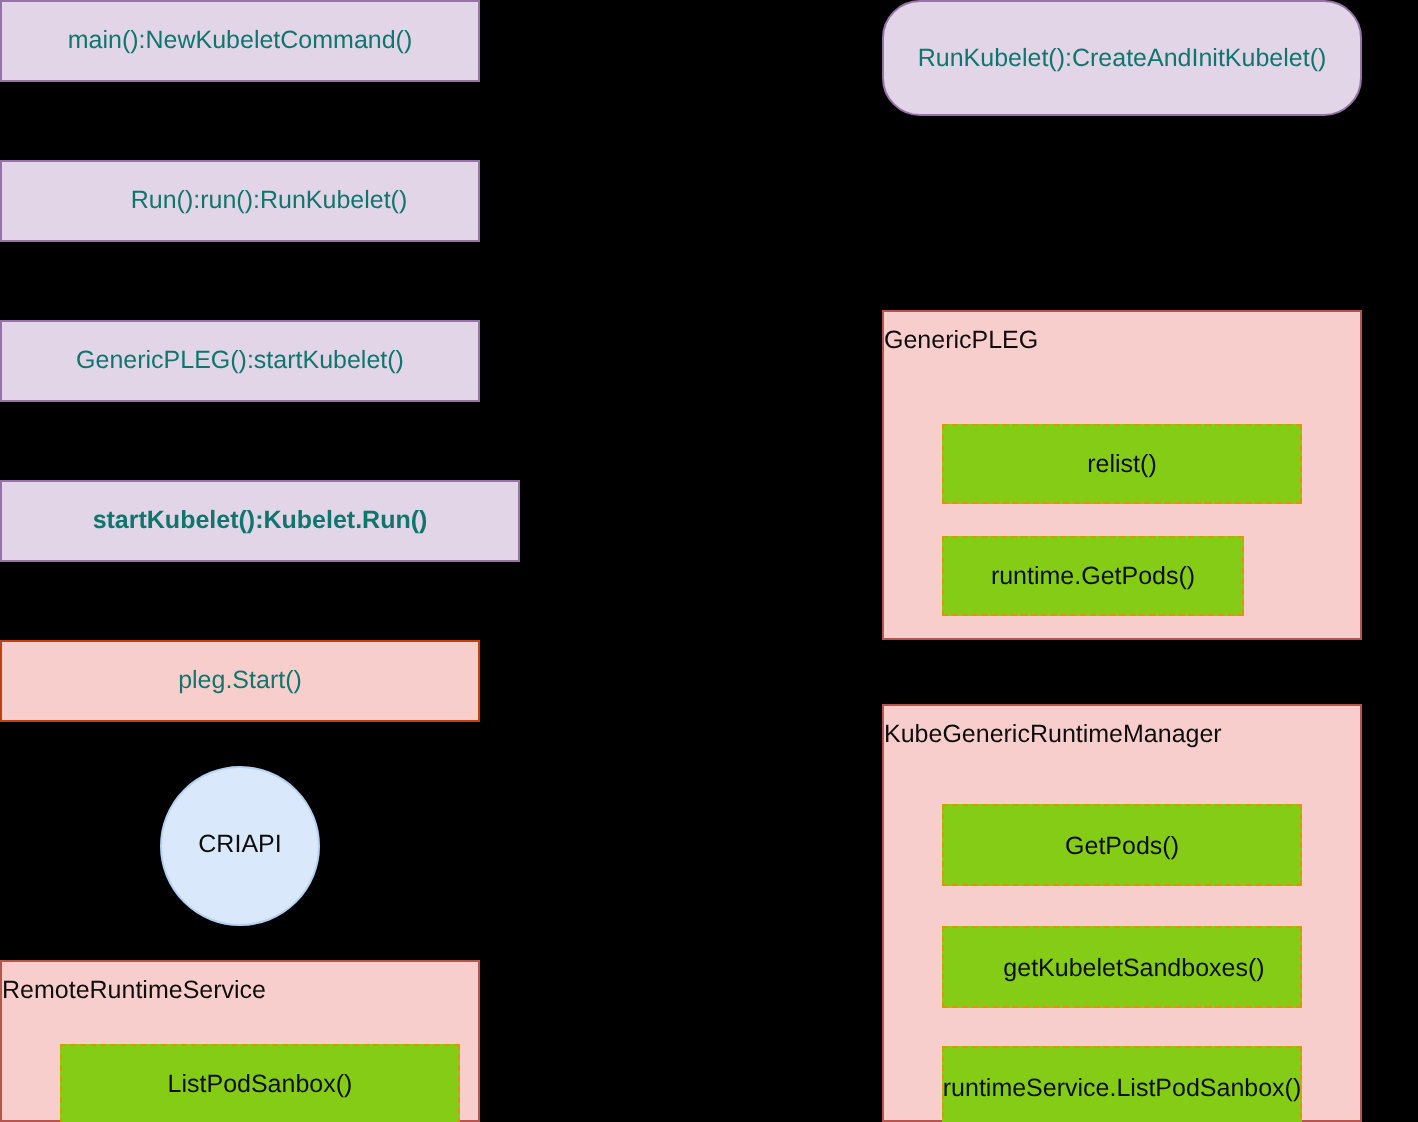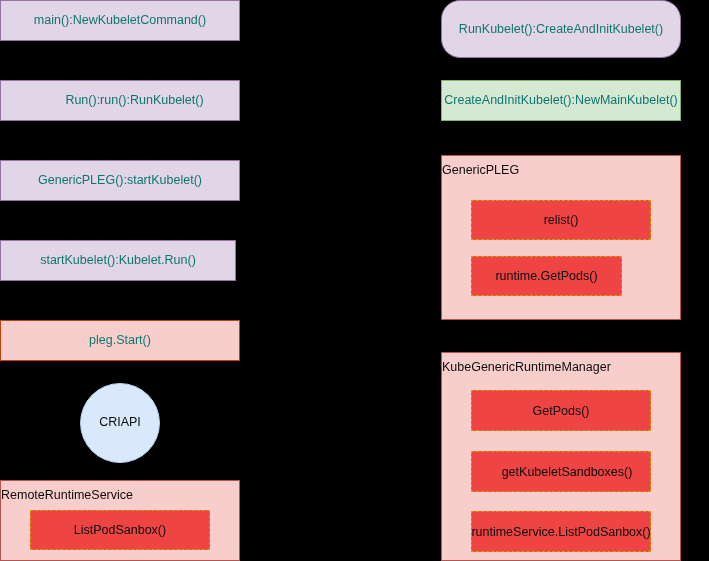--- a/index.html
+++ b/index.html
@@ -56,30 +56,31 @@
     right: 0;
     text-align: left;
     font-size: 12.5px;
     color: #0d0d0d;
     font-family: "Liberation Sans", sans-serif;
   }
   
   .n-dashed {
     position: absolute;
     box-sizing: border-box;
-    background: #ef4444;
+    background: #84cc16;
     border: 1.6px dashed #d79b00;
     display: flex;
     align-items: center;
     justify-content: center;
     text-align: center;
     font-size: 12.5px;
     color: #0d0d0d;
     font-family: "Liberation Sans", sans-serif;
     padding: 2px 4px;
+    margin-top: 12px;
   }
   
   .n-circle {
     position: absolute;
     box-sizing: border-box;
     background: #dae8fc;
     border: 1px solid #b3d0f5;
     border-radius: 50%;
     display: flex;
     flex-direction: row;
@@ -133,47 +134,44 @@
   </div>
 
   <div class="node n-purple" style="left:0px; top:80px; width:240px; height:41px;padding-left:35px;">
     <span>Run():run():RunKubelet()</span>
   </div>
 
   <div class="node n-purple" style="left:0px; top:160px; width:240px; height:41px;">
     <span>GenericPLEG():startKubelet()</span>
   </div>
 
-  <div class="node n-purple" style="left:0px; top:240px; width:236px; height:41px;">
+  <div class="node n-purple" style="left:0px; top:240px; width:260px; height:41px;font-weight:bold;">
     <span>startKubelet():Kubelet.Run()</span>
   </div>
 
   <div class="node n-pink" style="left:0px; top:320px; width:240px; height:41px;">
     <span>pleg.Start()</span>
   </div>
 
   <div class="n-circle" style="left:80px; top:383px; width:80px; height:80px;">
     <span>CRI</span>
     <span>API</span>
   </div>
 
   <div class="container-box" style="left:0px; top:480px; width:240px; height:81px;">
     <div class="container-title">RemoteRuntimeService</div>
   </div>
-  <div class="n-dashed" style="left:30px; top:510px; width:180px; height:40px;">
+  <div class="n-dashed" style="left:30px; top:510px; width:200px; height:40px;">
     <span>ListPodSanbox()</span>
   </div>
 
   <div class="node n-purple" style="left:441px; top:0px; width:240px; height:58px;border-radius:19px;">
     <span>RunKubelet():CreateAndInitKubelet()</span>
   </div>
 
-  <div class="node n-green" style="left:441px; top:80px; width:240px; height:41px;">
-    <span>CreateAndInitKubelet():NewMainKubelet()</span>
-  </div>
 
   <div class="container-box" style="left:441px; top:155px; width:240px; height:165px;">
     <div class="container-title">GenericPLEG</div>
   </div>
   <div class="n-dashed" style="left:471px; top:200px; width:180px; height:40px;">
     <span>relist()</span>
   </div>
   <div class="n-dashed" style="left:471px; top:256px; width:151px; height:40px;">
     <span>runtime.GetPods()</span>
   </div>

